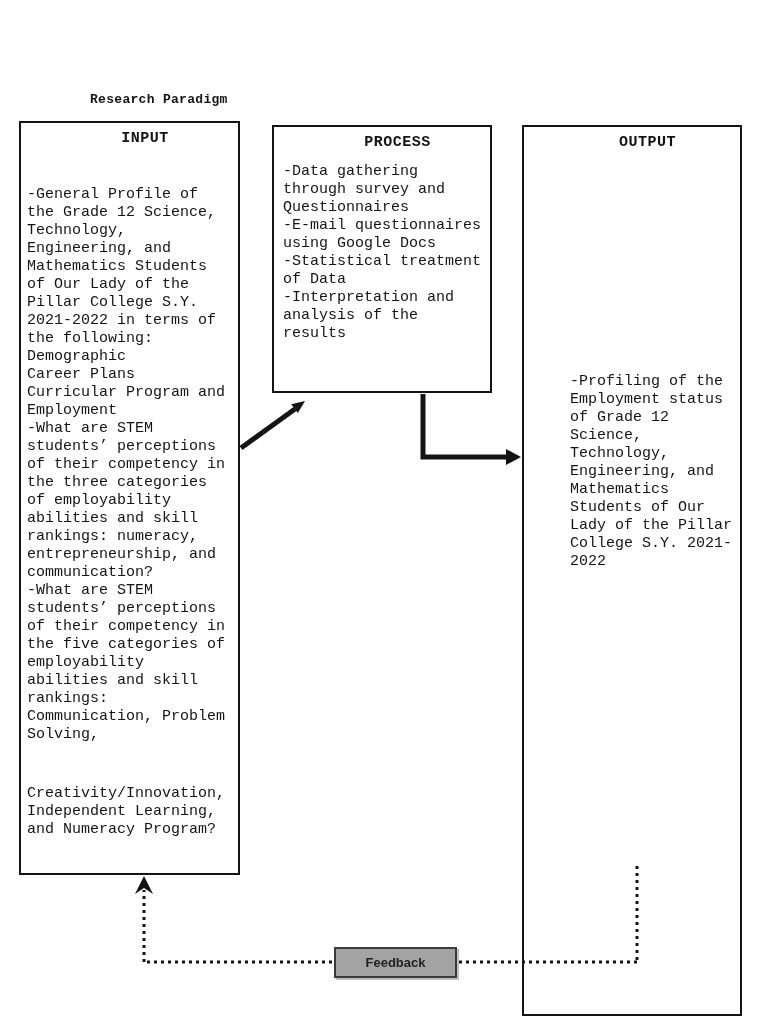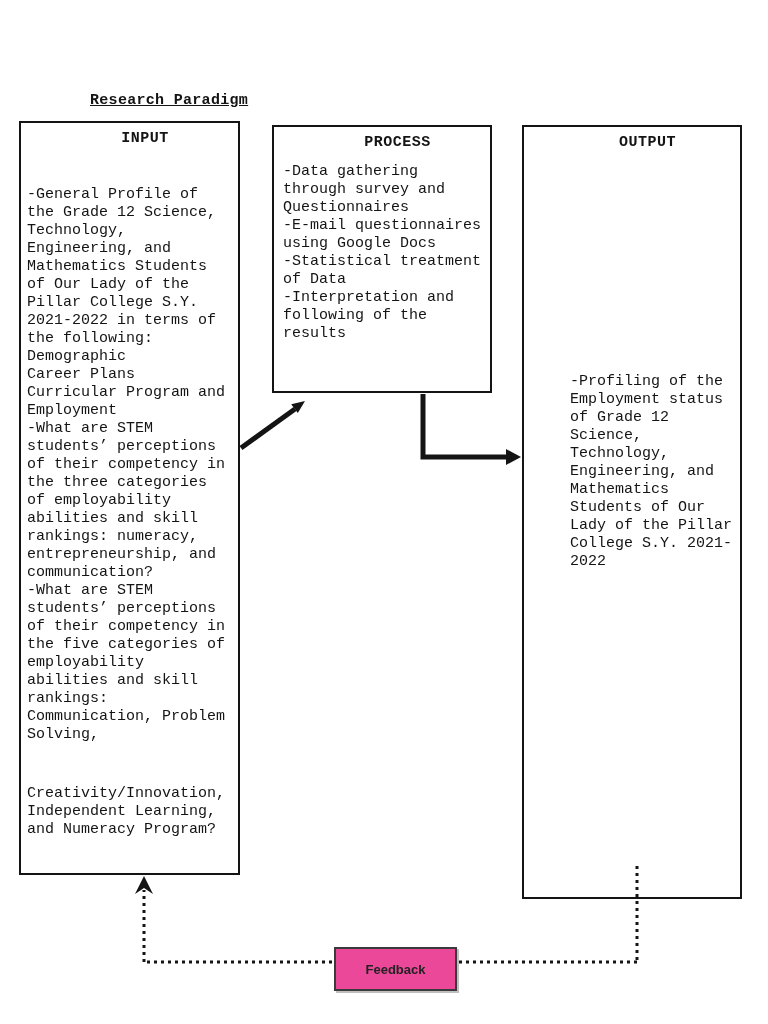--- a/index.html
+++ b/index.html
@@ -11,34 +11,33 @@
   }
   .page {
     position: relative;
     width: 768px; height: 1024px;
     background: #ffffff;
     overflow: hidden;
   }
   .title {
     position: absolute;
     left: 90px; top: 92px;
-    font-size: 15px; font-weight: bold;
+    font-size: 13px; font-weight: bold;
     letter-spacing: 0.3px;
     color: #141414;
     white-space: nowrap;
-    text-decoration: underline;
   }
   .box {
     position: absolute;
     border: 2px solid #141414;
     background: #ffffff;
   }
   .input-box   { left: 19px;  top: 121px; width: 221px; height: 754px; }
   .process-box { left: 272px; top: 125px; width: 220px; height: 268px; }
-  .output-box  { left: 522px; top: 125px; width: 220px; height: 774px; }
+  .output-box  { left: 522px; top: 125px; width: 220px; height: 891px; }
   .box-header {
     position: absolute;
     left: 0; right: 0; top: 7px;
     text-align: center;
     font-size: 15px; font-weight: bold;
     letter-spacing: 0.5px;
     margin-left: 31px;
   }
   .box-body {
     position: absolute;
@@ -53,23 +52,23 @@
   .output-body  { left: 46px; top: 246px; right: 2px; }
   .arrows {
     position: absolute;
     left: 0; top: 0;
     width: 768px; height: 1024px;
     pointer-events: none;
   }
   .feedback-box {
     position: absolute;
     left: 334px; top: 947px;
-    width: 123px; height: 44px;
+    width: 123px; height: 31px;
     border: 2px solid #3a3a3a;
-    background: #ec4899;
+    background: #a3a3a3;
     box-shadow: 2px 2px 0 rgba(0,0,0,0.25);
     display: flex; align-items: center; justify-content: center;
     font-family: "Liberation Sans", sans-serif;
     font-size: 13px; font-weight: bold;
     color: #222222;
   }
 </style>
 </head>
 <body>
 
@@ -120,21 +119,21 @@
   <div class="box process-box">
     <div class="box-header">PROCESS</div>
     <div class="box-body process-body">-Data gathering
 through survey and
 Questionnaires
 -E-mail questionnaires
 using Google Docs
 -Statistical treatment
 of Data
 -Interpretation and
-following of the
+analysis of the
 results</div>
   </div>
 
   <div class="box output-box">
     <div class="box-header">OUTPUT</div>
     <div class="box-body output-body">-Profiling of the
 Employment status
 of Grade 12
 Science,
 Technology,

